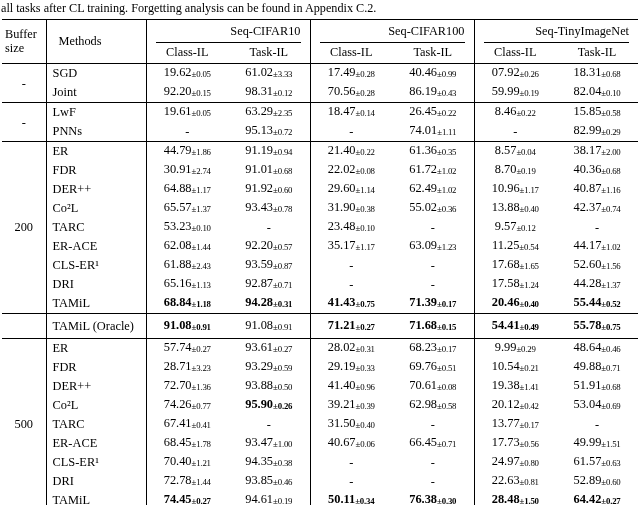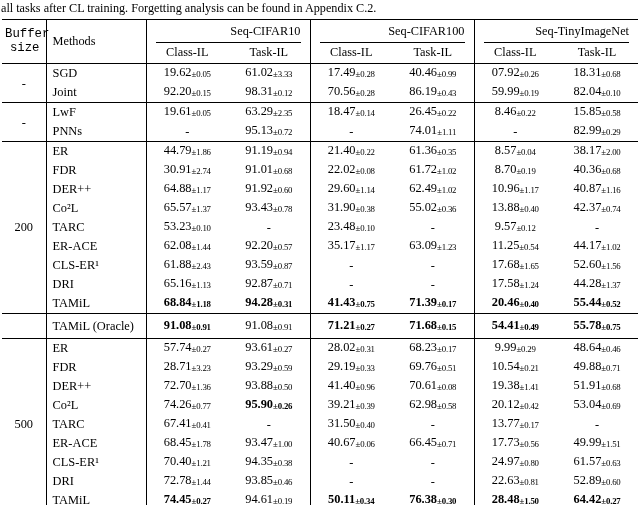--- a/index.html
+++ b/index.html
@@ -8,22 +8,22 @@
     background:#ffffff; color:#000;
     font-family:"Liberation Serif","DejaVu Serif",serif;
   }
   .caption { font-size:12.2px; line-height:14px; padding:1px 2px 4px 1px; }
   table { border-collapse:collapse; table-layout:fixed; width:636px; margin-left:2px;
           border-top:1.4px solid #000; border-bottom:1.4px solid #000; }
   th, td { padding:1px; font-weight:normal; }
   thead th { font-size:12.3px; }
   .hb { border-bottom:1px solid #000; }
   .vl { border-left:1px solid #000; }
-  .buffer-h { text-align:center; padding-left:3px; vertical-align:middle; line-height:13.5px;font-family:Liberation Mono, monospace; }
-  .methods-h { text-align:left; padding-left:6px; vertical-align:middle; }
+  .buffer-h { text-align:left; padding-left:3px; vertical-align:middle; line-height:13.5px; }
+  .methods-h { text-align:left; padding-left:12px; vertical-align:middle; }
   .dataset { padding:2px 0 0; vertical-align:bottom; }
   .cmid { margin:0 9px; padding:2px 0 3px; border-bottom:1px solid #000; text-align:right; }
   .sub { padding:2px 0 3px; }
   tbody td { font-size:12.4px; line-height:15px; text-align:center; padding:1px 2px; }
   td.method { text-align:left; padding-left:6px; }
   td.buffer { text-align:center; vertical-align:middle; }
   tbody tr.section-start td { border-top:1px solid #000; }
   tr.oracle td { padding-top:3.5px; padding-bottom:3.5px; }
   .err { font-size:8.8px; vertical-align:-1px; letter-spacing:-0.2px; }
   .b { font-weight:bold; }

